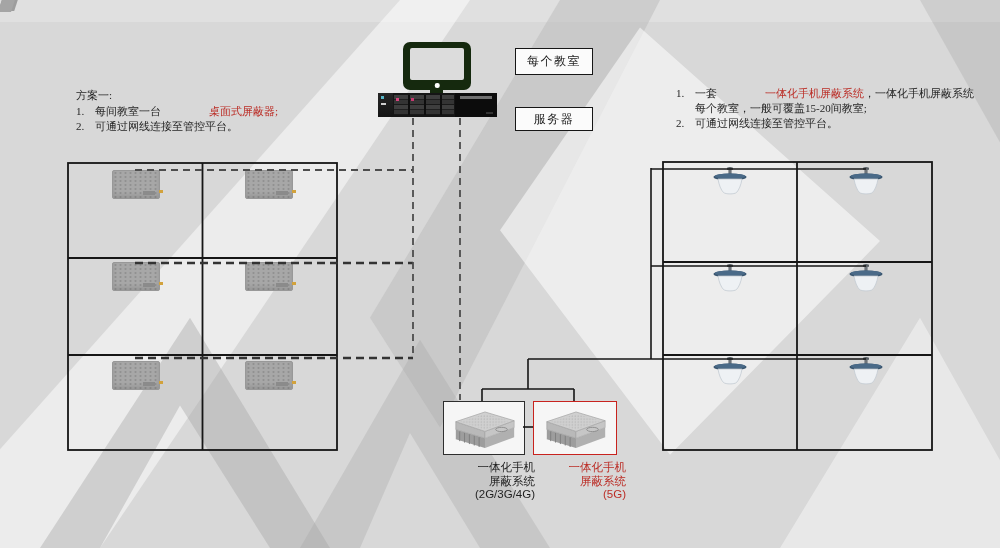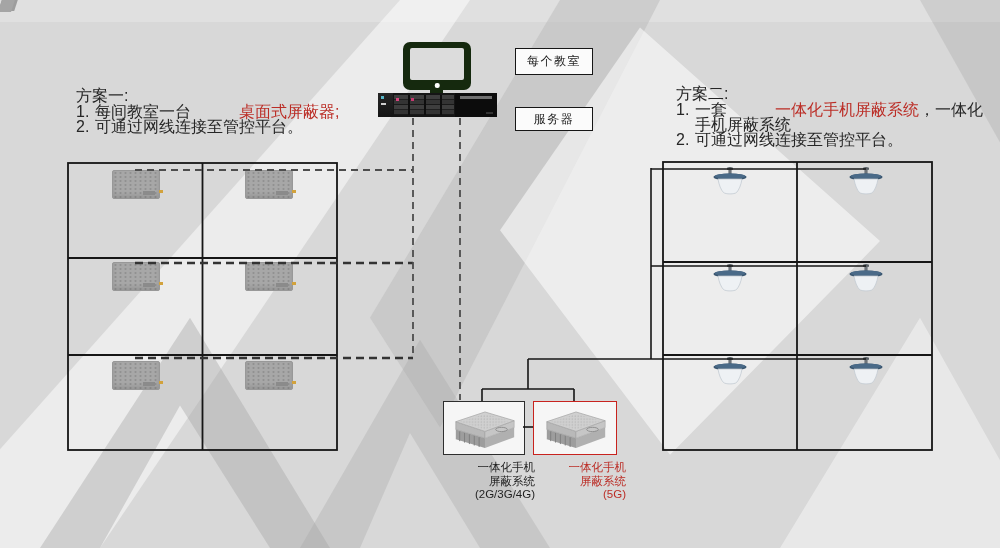--- a/index.html
+++ b/index.html
@@ -15,21 +15,21 @@
   .bgC{background:rgba(255,255,255,.55);clip-path:polygon(64% 5%,88% 44%,67% 83%,50% 42%);}
   .bgD{background:rgba(165,165,165,.4);clip-path:polygon(4% 100%,19% 58%,33% 100%,27% 100%,18% 74%,10% 100%);}
   .bgE{background:rgba(165,165,165,.32);clip-path:polygon(30% 100%,42% 62%,55% 100%,48% 100%,41% 79%,36% 100%);}
   .bgF{background:rgba(255,255,255,.42);clip-path:polygon(78% 100%,92% 58%,100% 84%,100% 100%);}
   .bgG{background:rgba(140,140,140,.22);clip-path:polygon(92% 0,100% 0,100% 26%);}
   .mk{position:absolute;background:#9d9d9d;transform:skewX(-18deg);}
   .mk1{left:17px;top:3px;width:16px;height:11px;}
   .mk2{left:2px;top:35px;width:13px;height:12px;background:#a5a5a5;}
 
   
-  .scheme{position:absolute;font-size:16px;line-height:15px;color:#262626;z-index:4;}
+  .scheme{position:absolute;font-size:11px;line-height:15px;color:#262626;z-index:4;font-family:Liberation Serif, serif;}
   .scheme .title{margin-bottom:1px;}
   .li{display:flex;}
   .li .no{flex:0 0 19px;}
   .red{color:#bb2d26;margin-left:48px;}
   #scheme1{left:76px;top:88px;width:300px;}
   #scheme2{left:676px;top:86px;width:310px;}
 
   
   .monitor{position:absolute;left:403px;top:42px;width:68px;height:48px;background:#15290e;border-radius:7px;z-index:3;}
   .monitor .screen{position:absolute;left:7px;right:7px;top:6px;bottom:10px;background:#dcdcdc;border-radius:2px;}
@@ -97,25 +97,24 @@
       <span class="no">1.</span>
       <span class="txt"><span>每间教室一台</span><span class="red">桌面式屏蔽器;</span></span>
     </div>
     <div class="li">
       <span class="no">2.</span>
       <span class="txt">可通过网线连接至管控平台。</span>
     </div>
   </div>
 
   <div class="scheme" id="scheme2">
-    <div class="title">方案二:</div>
     <div class="li">
       <span class="no">1.</span>
       <span class="txt"><span>一套</span><span class="red">一体化手机屏蔽系统</span><span>，一体化手机屏蔽系统</span><br>
-      </span>
+      <span>每个教室，一般可覆盖15-20间教室;</span></span>
     </div>
     <div class="li">
       <span class="no">2.</span>
       <span class="txt">可通过网线连接至管控平台。</span>
     </div>
   </div>
 
   <div class="monitor">
     <div class="screen"></div>
     <div class="dot"></div>

